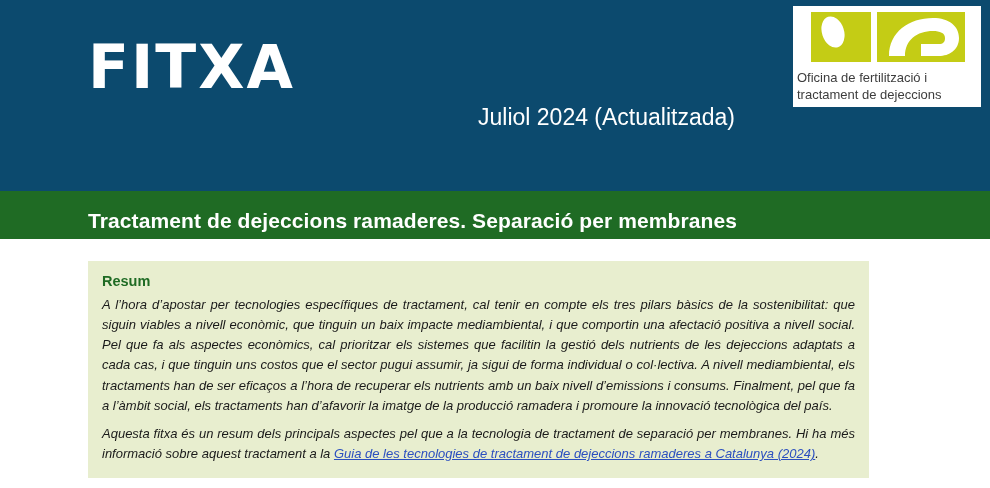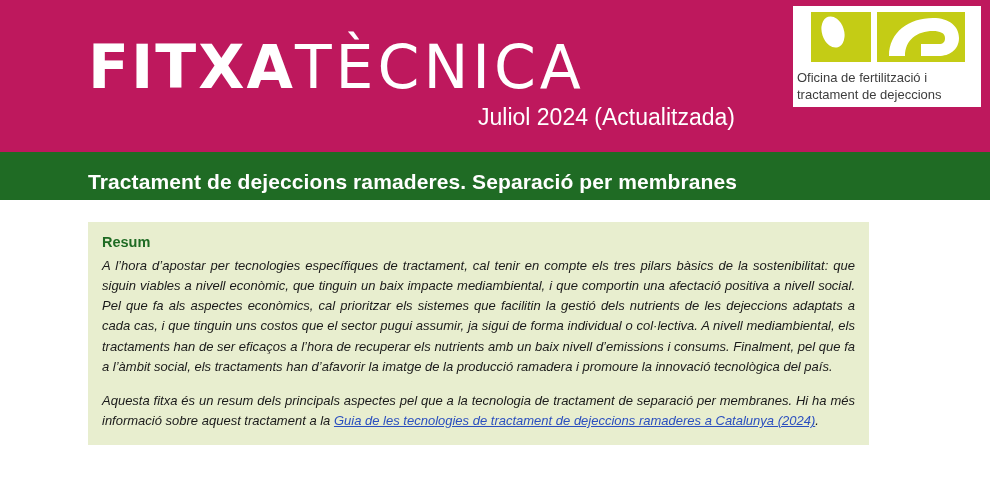--- a/index.html
+++ b/index.html
@@ -17,22 +17,22 @@
     position: relative;
     width: 990px;
     height: 488px;
     background: #ffffff;
   }
 
   
   .header-band {
     position: relative;
     width: 990px;
-    height: 152px;
-    background: #be185d;
+    height: 191px;
+    background: #0c4a6e;
     box-sizing: border-box;
   }
 
   .masthead {
     position: absolute;
     left: 88px;
     top: 32px;
     width: 620px;
     height: 70px;
     display: flex;
@@ -161,39 +161,38 @@
   .summary-p {
     font-family: "Liberation Sans", sans-serif;
     font-style: italic;
     font-size: 13px;
     line-height: 1.55;
     color: #1a1a1a;
     text-align: justify;
     margin: 0;
   }
   .summary-p + .summary-p {
-    margin-top: 14px;
+    margin-top: 8px;
   }
   .doc-link {
     color: #2b4fbf;
     text-decoration: underline;
     font-style: italic;
     cursor: pointer;
   }
 </style>
 </head>
 <body>
 
 <div class="page">
 
   <div class="header-band">
 
     <div class="masthead">
       <span class="mast-bold">FITXA</span>
-      <span class="mast-light">TÈCNICA</span>
     </div>
 
     <div class="issue-date">Juliol 2024 (Actualitzada)</div>
 
     <div class="logo-box">
       <svg class="logo-mark" viewBox="0 0 188 62" xmlns="http://www.w3.org/2000/svg">
         <rect x="0" y="0" width="188" height="62" fill="#ffffff"></rect>
         <path d="M18 6 L78 6 L78 56 L18 56 Z" fill="#c4cc15"></path>
         <ellipse cx="40" cy="26" rx="11" ry="16" fill="#ffffff" transform="rotate(-18 40 26)"></ellipse>
         <path d="M84 6 L172 6 L172 56 L84 56 Z" fill="#c4cc15"></path>

